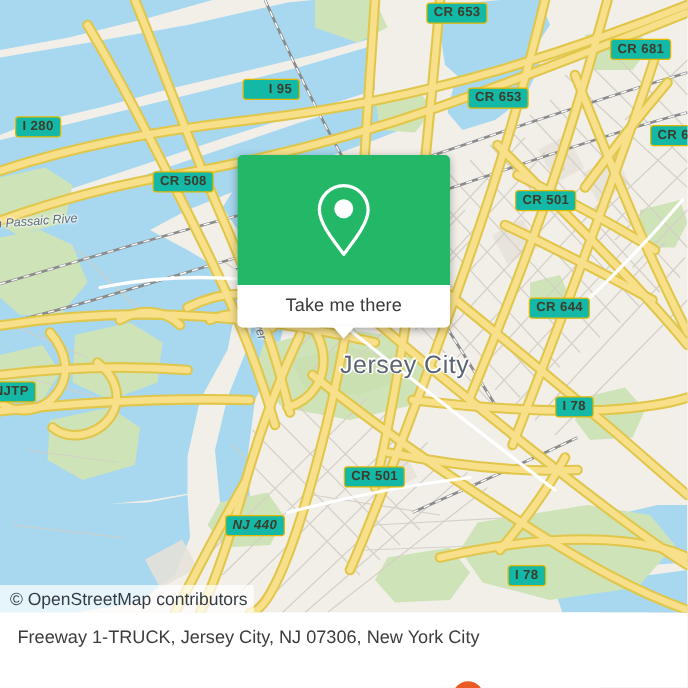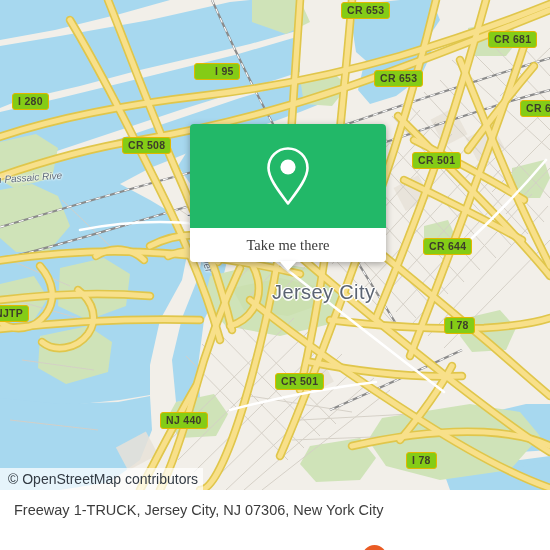--- a/index.html
+++ b/index.html
@@ -13,21 +13,21 @@
   
   #map{
     position:absolute;left:0;top:0;width:550px;height:490px;
     background:#f2efe9;overflow:hidden;
   }
   #map svg{display:block;}
 
   
   .shield{
     position:absolute;
-    background:#84cc16;
+    background:#14b8a6;
     border:1.5px solid #e3b800;
     border-radius:3px;
     color:#3d3d2b;
     font-size:10.5px;
     font-weight:bold;
     letter-spacing:.3px;
     padding:2px 5px 2.5px 5px;
     line-height:10px;
     white-space:nowrap;
     box-sizing:border-box;
@@ -49,26 +49,25 @@
     position:absolute;
     color:#5d6b7a;
     font-size:10px;
     font-style:italic;
     white-space:nowrap;
     text-shadow:0 0 2px #fff,0 0 2px #fff,0 0 3px #fff;
   }
 
   
   #popup{
-    position:absolute;left:190px;top:124px;width:196px;
+    position:absolute;left:190px;top:124px;width:170px;
     border-radius:4px;
     box-shadow:0 2px 7px rgba(0,0,0,.32);
     overflow:visible;
     z-index:40;
-    font-family:Liberation Serif, serif;
   }
   #popup-green{
     background:#22b868;
     height:104px;border-radius:4px 4px 0 0;
     display:flex;align-items:center;justify-content:center;
   }
   #popup-green svg{display:block;}
   #popup-white{
     background:#fff;height:34px;border-radius:0 0 4px 4px;
     display:flex;align-items:center;justify-content:center;
@@ -353,21 +352,21 @@
     <div class="shield" style="left:194px;top:63px;padding-left:20px;">I 95</div>
     <div class="shield" style="left:374px;top:70px;">CR 653</div>
     <div class="shield" style="left:12px;top:93px;text-align:right;">I 280</div>
     <div class="shield" style="left:520px;top:100px;">CR 6</div>
     <div class="shield" style="left:122px;top:137px;text-align:right;">CR 508</div>
     <div class="shield" style="left:412px;top:152px;">CR 501</div>
     <div class="shield" style="left:423px;top:238px;">CR 644</div>
     <div class="shield" style="left:-11px;top:305px;">NJTP</div>
     <div class="shield" style="left:444px;top:317px;">I 78</div>
     <div class="shield" style="left:275px;top:373px;">CR 501</div>
-    <div class="shield" style="left:160px;top:412px;">NJ 440</div>
+    <div class="shield" style="left:180px;top:412px;font-style:italic;">NJ 440</div>
     <div class="shield" style="left:406px;top:452px;">I 78</div>
 
     <div id="popup">
       <div id="popup-green">
         <span>
           <svg width="48" height="62" viewBox="0 0 48 62" aria-hidden="true">
             <path d="M24 3.5 C13.2 3.5 4.5 12.2 4.5 23 C4.5 34.5 18 50 24 58.5 C30 50 43.5 34.5 43.5 23 C43.5 12.2 34.8 3.5 24 3.5 Z" fill="none" stroke="#ffffff" stroke-width="2.6" stroke-linejoin="round"></path>
             <circle cx="24" cy="22" r="7.6" fill="#ffffff"></circle>
           </svg>
         </span>

